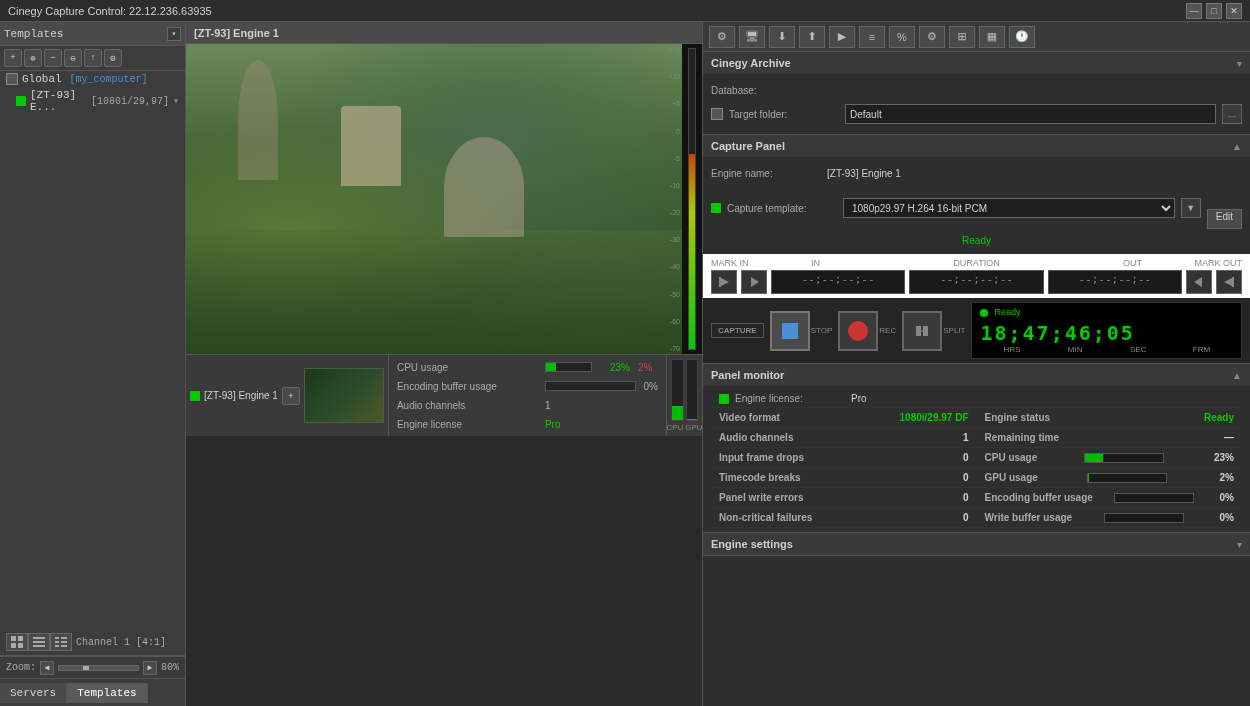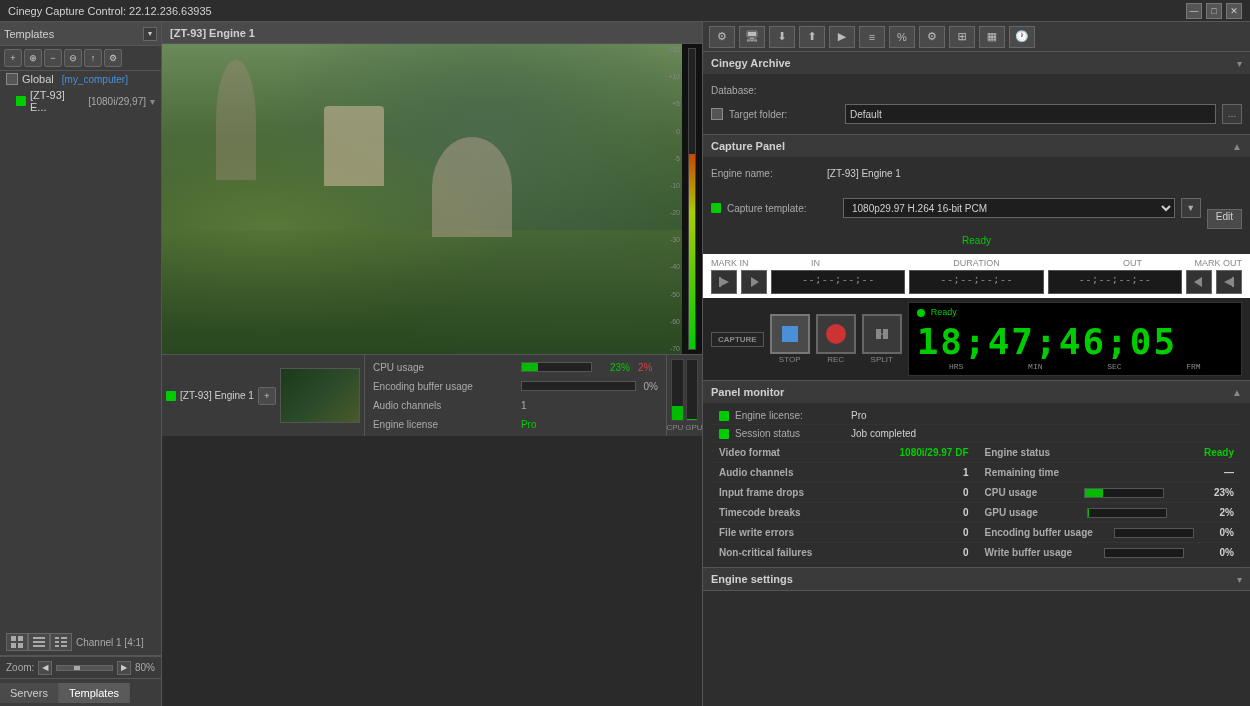--- a/index.html
+++ b/index.html
@@ -8,21 +8,21 @@
     
     .title-bar { background: #2d2d2d; height: 22px; display: flex; align-items: center; justify-content: space-between; padding: 0 8px; border-bottom: 1px solid #555; }
     .title-bar-title { color: #d0d0d0; font-size: 11px; }
     .title-bar-controls { display: flex; gap: 4px; }
     .title-bar-btn { width: 16px; height: 16px; background: #555; border: 1px solid #777; cursor: pointer; display: flex; align-items: center; justify-content: center; font-size: 9px; color: #ccc; }
     
     
     .main-container { display: flex; height: calc(706px - 22px); }
     
     
-    .left-panel { width: 162px; background: #3c3c3c; border-right: 1px solid #555; display: flex; flex-direction: column; }
+    .left-panel { width: 186px; background: #3c3c3c; border-right: 1px solid #555; display: flex; flex-direction: column; font-family: Liberation Mono, monospace; }
     .left-panel-header { background: #4a4a4a; height: 24px; display: flex; align-items: center; padding: 0 4px; border-bottom: 1px solid #555; gap: 4px; }
     .left-panel-header-label { color: #d0d0d0; font-size: 11px; flex: 1; }
     .left-panel-header-btn { width: 14px; height: 14px; background: #3c3c3c; border: 1px solid #666; cursor: pointer; display: flex; align-items: center; justify-content: center; font-size: 8px; color: #ccc; }
     .toolbar-row { display: flex; align-items: center; padding: 3px 4px; gap: 2px; background: #3c3c3c; border-bottom: 1px solid #555; }
     .toolbar-btn-sm { width: 18px; height: 18px; background: #4a4a4a; border: 1px solid #666; cursor: pointer; border-radius: 2px; display: flex; align-items: center; justify-content: center; font-size: 9px; color: #ccc; }
     .tree-row { display: flex; align-items: center; padding: 2px 6px; gap: 4px; cursor: pointer; }
     .tree-row-indent { padding-left: 16px; }
     .checkbox-sm { width: 12px; height: 12px; border: 1px solid #888; background: #555; display: inline-flex; align-items: center; justify-content: center; font-size: 7px; color: #aaa; }
     .left-bottom { flex: 1; }
     .left-footer { display: flex; height: 28px; align-items: center; border-top: 1px solid #555; background: #3c3c3c; }
@@ -93,25 +93,25 @@
     
     .capture-section { background: #252525; padding: 4px 8px; display: flex; align-items: center; gap: 6px; }
     .capture-label-box { border: 1px solid #555; padding: 2px 6px; display: flex; align-items: center; flex-direction: column; }
     .stop-btn { width: 40px; height: 40px; background: #4a4a4a; border: 2px solid #777; cursor: pointer; display: flex; align-items: center; justify-content: center; flex-direction: column; gap: 1px; }
     .stop-inner { width: 16px; height: 16px; background: #4a90d9; }
     .rec-btn { width: 40px; height: 40px; background: #3a3a3a; border: 2px solid #666; cursor: pointer; display: flex; align-items: center; justify-content: center; }
     .rec-circle { width: 20px; height: 20px; background: #cc3333; border-radius: 50%; }
     .split-btn { width: 40px; height: 40px; background: #3a3a3a; border: 2px solid #666; cursor: pointer; display: flex; align-items: center; justify-content: center; font-size: 14px; color: #888; }
     .timecode-display { flex: 1; background: #000; border: 1px solid #333; padding: 4px 8px; }
     .tc-ready { font-size: 9px; color: #00cc00; padding-bottom: 2px; }
-    .tc-time { font-size: 36px; color: #00cc00; font-weight: bold; font-family: monospace; letter-spacing: 2px; }
-    .tc-sublabels { display: flex; gap: 0; font-size: 8px; color: #888; font-family: Liberation Mono, monospace; }
+    .tc-time { font-size: 20px; color: #00cc00; font-weight: bold; font-family: monospace; letter-spacing: 2px; }
+    .tc-sublabels { display: flex; gap: 0; font-size: 8px; color: #888; }
     .tc-sublabel { flex: 1; text-align: center; }
     .btn-label { font-size: 8px; color: #888; text-align: center; }
-    .btn-with-label { display: flex; flex-direction: column; align-items: center; gap: 1px; }
+    .btn-with-label { display: flex; flex-direction: row; align-items: center; gap: 1px; }
     
     
     .monitor-grid { display: grid; grid-template-columns: 1fr 1fr; gap: 0; }
     .monitor-cell { padding: 3px 8px; border-bottom: 1px solid #333; display: flex; align-items: center; justify-content: space-between; min-height: 20px; font-weight: bold; }
     .monitor-cell-label { color: #aaa; font-size: 10px; }
     .monitor-cell-value { font-size: 10px; color: #d0d0d0; }
     .monitor-cell-value-green { color: #00cc00; }
     .monitor-cell-value-ready { color: #00cc00; }
     .monitor-bar { width: 80px; height: 10px; background: #1a1a1a; border: 1px solid #555; position: relative; }
     .monitor-bar-fill { height: 100%; background: #00bb00; }
@@ -455,25 +455,20 @@
         <div class="section-header">
           <span class="section-title">Panel monitor</span>
           <span class="section-collapse">▲</span>
         </div>
         <div class="section-content" style="padding:4px 8px;">
           <div class="engine-status-row">
             <div class="dot-indicator"></div>
             <span class="engine-status-label">Engine license:</span>
             <span class="engine-status-value">Pro</span>
           </div>
-          <div class="engine-status-row">
-            <div class="dot-indicator"></div>
-            <span class="engine-status-label">Session status</span>
-            <span class="engine-status-value">Job completed</span>
-          </div>
 
           <div class="monitor-grid">
 
             <div class="monitor-cell">
               <span class="monitor-cell-label">Video format</span>
               <span class="monitor-cell-value monitor-cell-value-green">1080i/29.97 DF</span>
             </div>
             <div class="monitor-cell">
               <span class="monitor-cell-label">Engine status</span>
               <span class="monitor-cell-value monitor-cell-value-ready">Ready</span>
@@ -506,21 +501,21 @@
             </div>
             <div class="monitor-cell">
               <span class="monitor-cell-label">GPU usage</span>
               <div class="monitor-bar">
                 <div class="monitor-bar-fill" style="width:2%;"></div>
               </div>
               <span class="monitor-cell-value" style="margin-left:4px;">2%</span>
             </div>
 
             <div class="monitor-cell">
-              <span class="monitor-cell-label">File write errors</span>
+              <span class="monitor-cell-label">Panel write errors</span>
               <span class="monitor-cell-value">0</span>
             </div>
             <div class="monitor-cell">
               <span class="monitor-cell-label">Encoding buffer usage</span>
               <div class="monitor-bar">
                 <div class="monitor-bar-fill" style="width:0%;"></div>
               </div>
               <span class="monitor-cell-value" style="margin-left:4px;">0%</span>
             </div>
 

